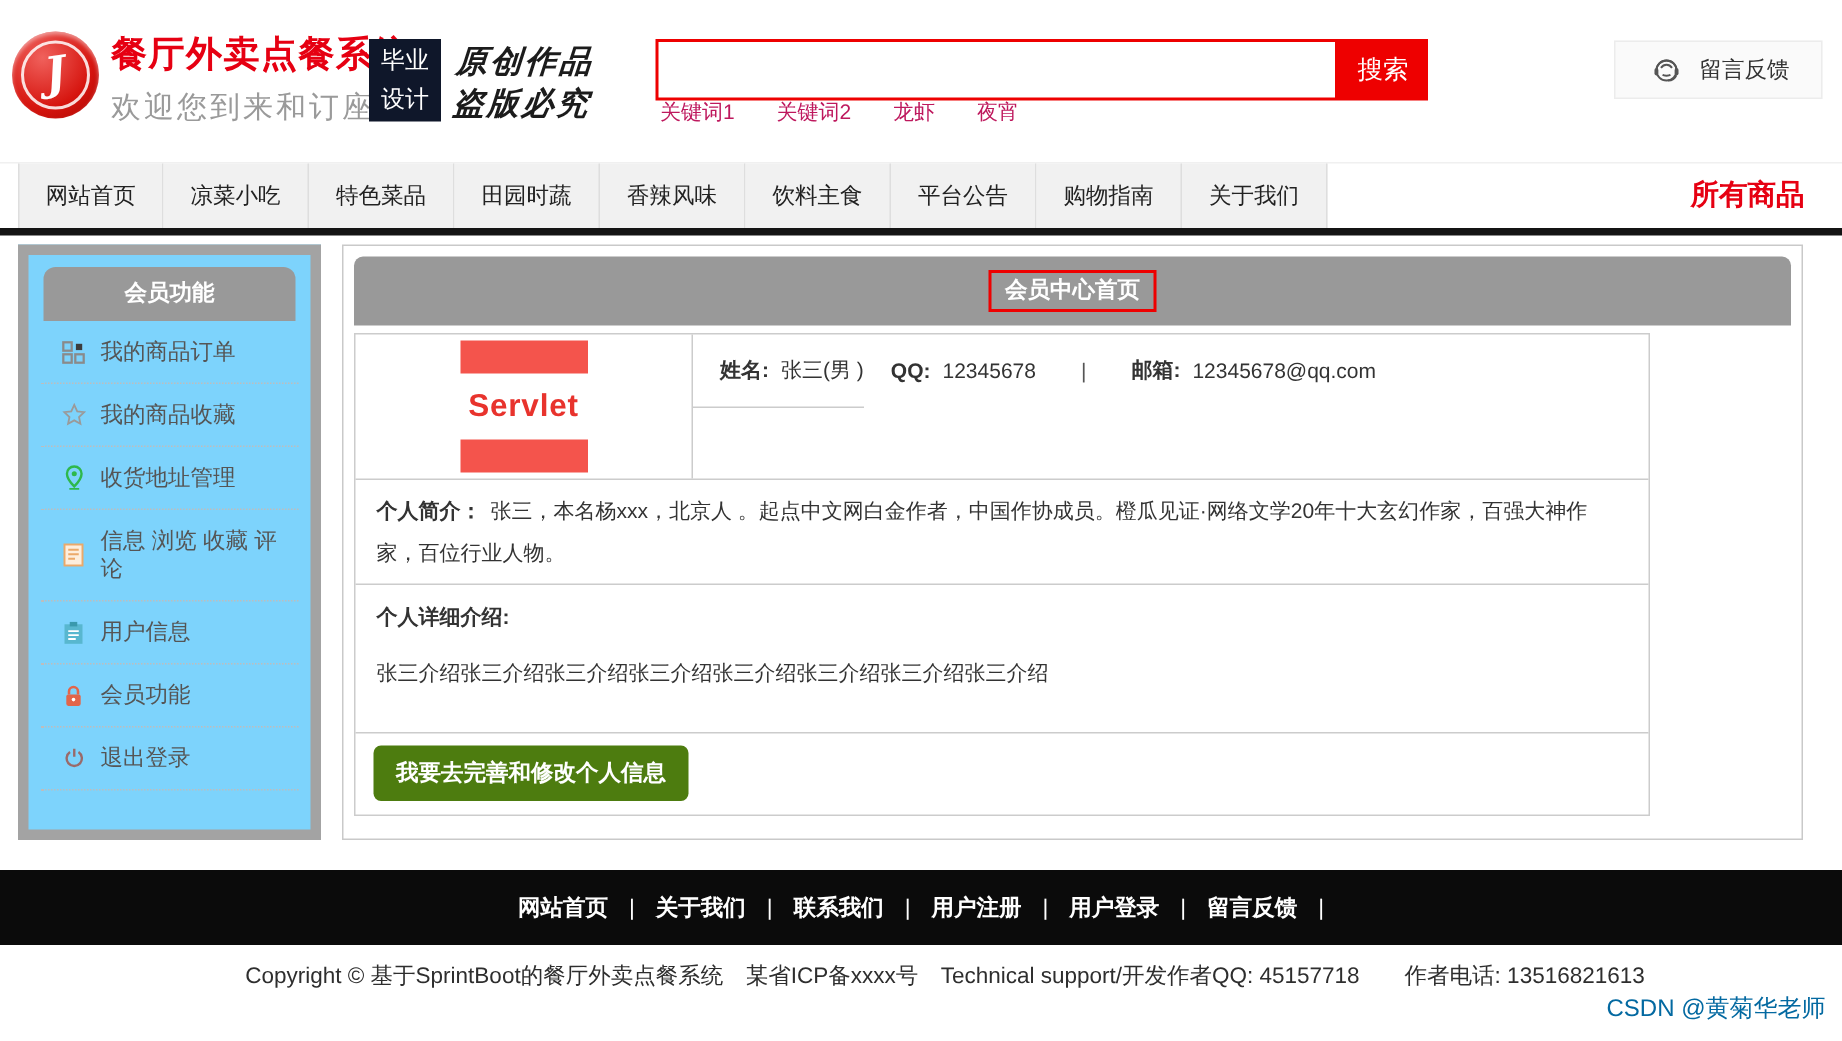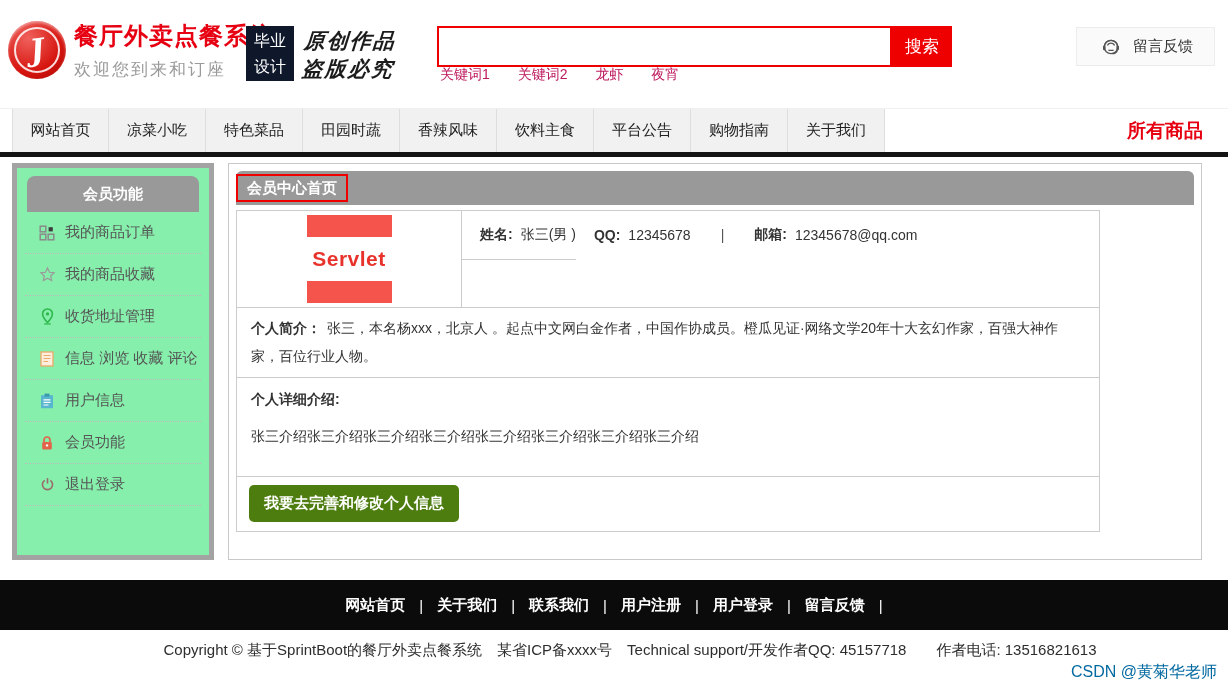--- a/index.html
+++ b/index.html
@@ -23,21 +23,21 @@
   .logo-circle .ring {
     width: 46px; height: 46px; border: 2px solid rgba(255,255,255,.85); border-radius: 50%;
     display: flex; align-items: center; justify-content: center;
   }
   .logo-circle .letter {
     font-family: "DejaVu Serif", serif; font-style: italic; font-weight: bold;
     color: #fff; font-size: 30px; transform: rotate(-8deg); line-height: 1;
   }
   .logo-text { position: absolute; left: 74px; top: 20px; }
   .logo-title { color: #e60012; font-size: 24px; font-weight: bold; letter-spacing: 1px; }
-  .logo-sub { color: #9a9a9a; font-size: 17px; margin-top: 6px; letter-spacing: 2px; }
+  .logo-sub { color: #9a9a9a; font-size: 20px; margin-top: 6px; letter-spacing: 2px; }
   .grad-badge {
     position: absolute; left: 246px; top: 26px; width: 48px; height: 55px;
     background: #0f172a; color: #fff; text-align: center;
     font-size: 16px; line-height: 1.6; padding-top: 2px;
   }
   .calligraphy {
     position: absolute; left: 303px; top: 27px;
     font-family: "DejaVu Serif", serif; font-style: italic; font-weight: bold;
     font-size: 21px; color: #1c1c1c; line-height: 1.35; transform: skewX(-4deg);
     letter-spacing: 2px;
@@ -74,21 +74,21 @@
   .nav-tab:first-child { border-left: 1px solid #dedede; }
   .all-products {
     position: absolute; right: 25px; top: 0; height: 44px; line-height: 44px;
     color: #e60012; font-size: 19px; font-weight: bold; cursor: pointer;
   }
   .black-strip { position: absolute; left: 0; top: 152px; width: 1228px; height: 5px; background: #141414; }
 
   
   .sidebar {
     position: absolute; left: 12px; top: 163px; width: 202px; height: 397px;
-    border: 5px solid #a3a3a3; background: #86efac;
+    border: 7px solid #a3a3a3; background: #7dd3fc;
   }
   .sidebar-header {
     margin: 8px 10px 0; height: 36px; line-height: 36px; background: #999;
     border-radius: 8px 8px 0 0; color: #fff; font-weight: bold; font-size: 15px;
     text-align: center;
   }
   .side-list { list-style: none; margin: 0 8px; }
   .side-item {
     border-bottom: 1px dotted #bdbdbd; padding: 11px 0 11px 13px;
     display: flex; align-items: center; gap: 9px;
@@ -105,22 +105,22 @@
     display: inline-block;
   }
   .side-icon { display: inline-flex; width: 18px; justify-content: center; }
 
   
   .main-panel {
     position: absolute; left: 228px; top: 163px; width: 974px; height: 397px;
     border: 1px solid #c9c9c9; background: #fff;
   }
   .panel-header {
-    margin: 7px 7px 0; height: 34px; background: #999; border-radius: 6px 6px 0 0;
-    display: flex; align-items: center; justify-content: flex-start;
+    margin: 7px 7px 0; height: 46px; background: #999; border-radius: 6px 6px 0 0;
+    display: flex; align-items: center; justify-content: center;
   }
   .panel-title {
     border: 2px solid #ee0000; color: #fff; font-weight: bold; font-size: 15px;
     padding: 2px 9px; line-height: 1.3;
   }
   .info-table {
     margin: 5px 0 0 7px; width: 864px; border: 1px solid #ccc;
     font-size: 14px; color: #333;
   }
   .row-top { display: flex; border-bottom: 1px solid #ccc; height: 97px; }

